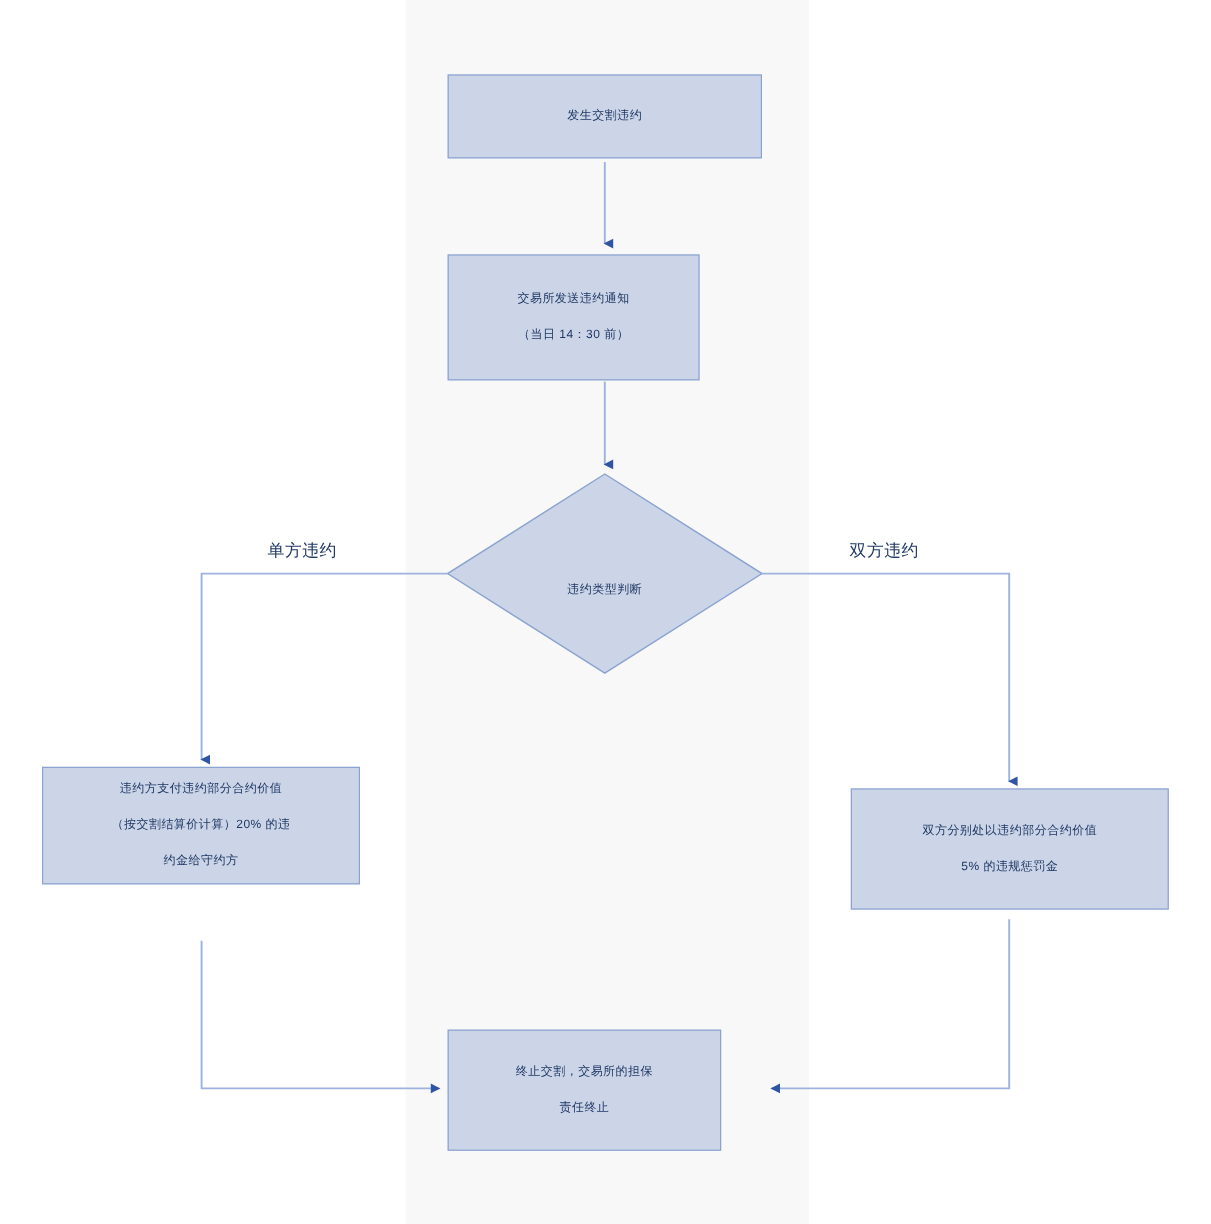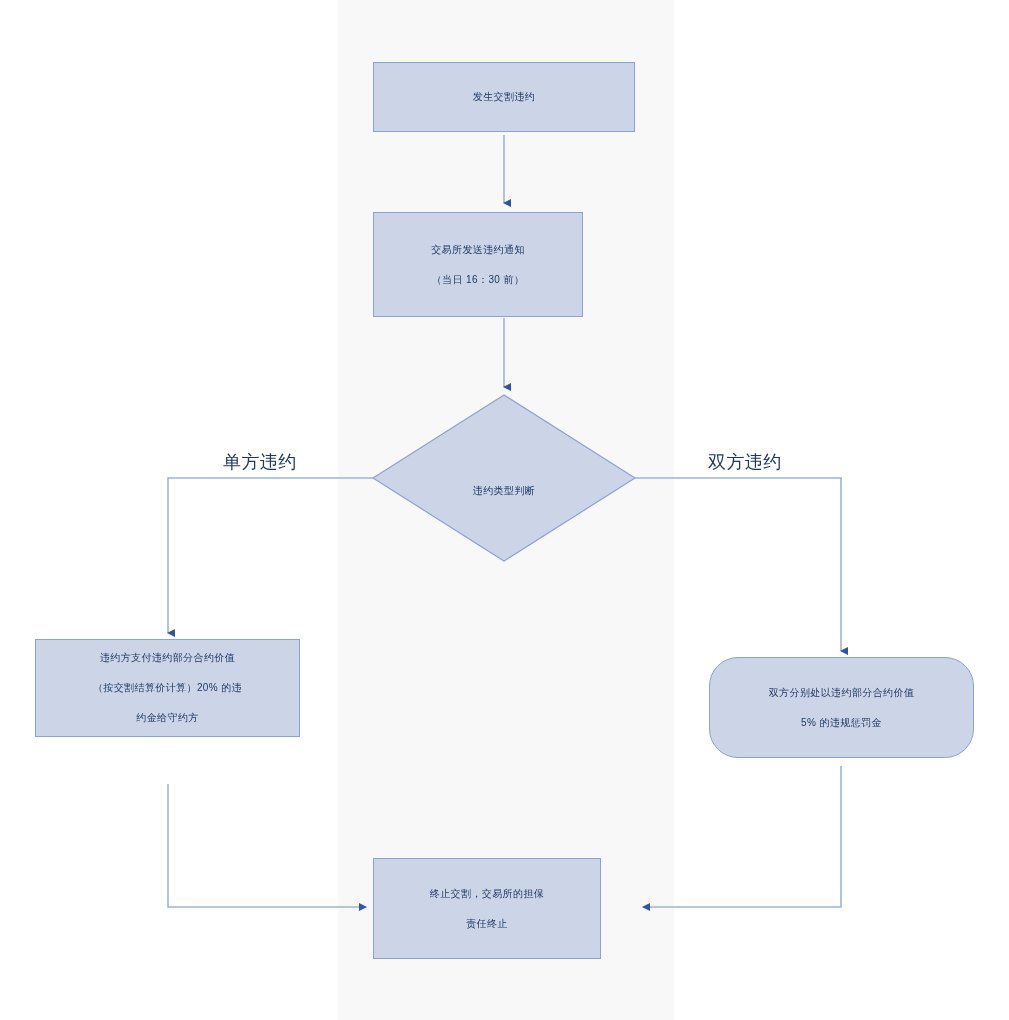--- a/index.html
+++ b/index.html
@@ -58,21 +58,21 @@
     align-items: flex-end;
     justify-content: center;
     color: #1f3864;
     font-size: 10px;
     letter-spacing: 0.4px;
     white-space: nowrap;
   }
   .edge-label {
     position: absolute;
     color: #1f3864;
-    font-size: 18px;
+    font-size: 14px;
     letter-spacing: 0.4px;
     white-space: nowrap;
     background: transparent;
   }
 </style>
 </head>
 <body>
 
 <div id="canvas">
 
@@ -105,38 +105,38 @@
 
     <path d="M841,766 L841,907 L643,907" fill="none" stroke="#9db3dd" stroke-width="1.6" marker-end="url(#ah-left)"></path>
   </svg>
 
   <div class="node" style="left:373px; top:62px; width:262px; height:70px;">
     <span class="ln">发生交割违约</span>
   </div>
 
   <div class="node" style="left:373px; top:212px; width:210px; height:105px;">
     <span class="ln">交易所发送违约通知</span>
-    <span class="ln">（当日 16：30 前）</span>
+    <span class="ln">（当日 14：30 前）</span>
   </div>
 
   <div class="diamond-label" style="left:404px; top:458px; width:200px; height:40px;">
     <span class="ln">违约类型判断</span>
   </div>
 
   <div class="edge-label" style="left:223px; top:450px;">单方违约</div>
 
   <div class="edge-label" style="left:708px; top:450px;">双方违约</div>
 
   <div class="node" style="left:35px; top:639px; width:265px; height:98px;">
     <span class="ln">违约方支付违约部分合约价值</span>
     <span class="ln">（按交割结算价计算）20% 的违</span>
     <span class="ln">约金给守约方</span>
   </div>
 
-  <div class="node" style="left:709px; top:657px; width:265px; height:101px;border-radius:29px;">
+  <div class="node" style="left:709px; top:657px; width:265px; height:101px;">
     <span class="ln">双方分别处以违约部分合约价值</span>
     <span class="ln">5% 的违规惩罚金</span>
   </div>
 
   <div class="node" style="left:373px; top:858px; width:228px; height:101px;">
     <span class="ln">终止交割，交易所的担保</span>
     <span class="ln">责任终止</span>
   </div>
 
 </div>

